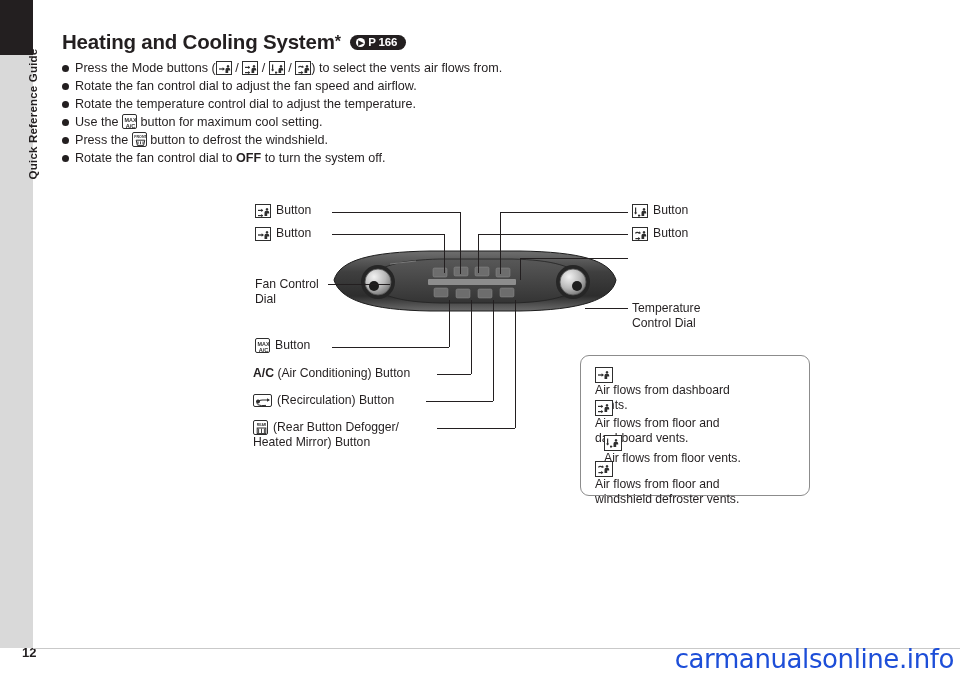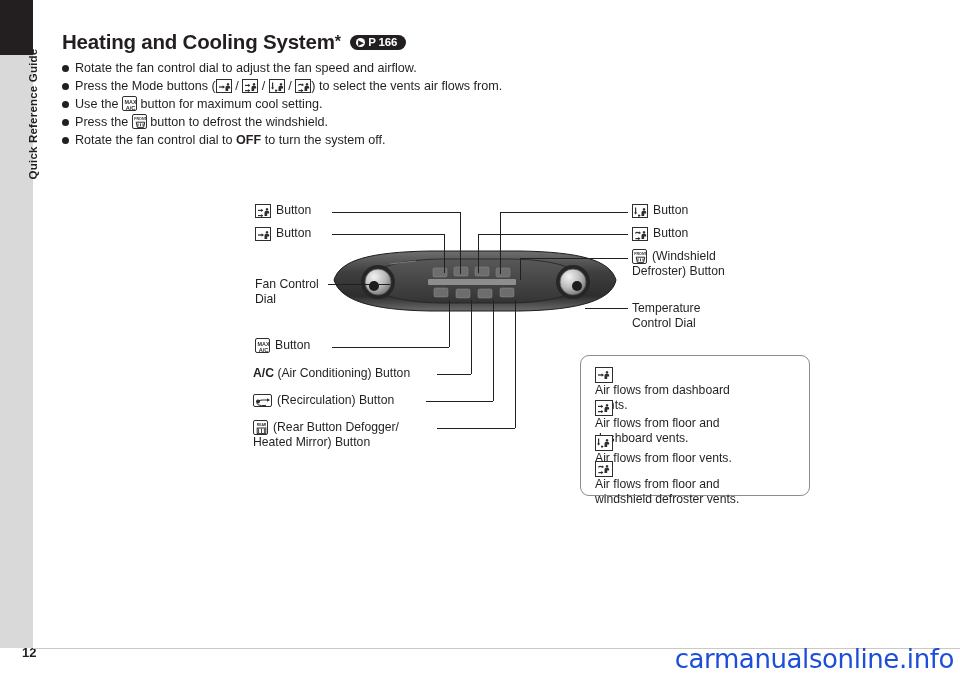--- a/index.html
+++ b/index.html
@@ -199,24 +199,20 @@
 <div id="page-number">12</div>
 <div id="bottom-rule"></div>
 <div id="watermark">carmanualsonline.info</div>
 
 <div id="heading">
   <span>Heating and Cooling System</span><span class="star">*</span>
   <span class="pageref"><span class="arrow">▶</span><span>P 166</span></span>
 </div>
 
 <div id="bullets">
-    <div class="bullet-row">
-      <span class="bullet-dot"></span>
-      <span class="bullet-text">Rotate the fan control dial to adjust the fan speed and airflow.</span>
-    </div>
     <div class="bullet-row">
       <span class="bullet-dot"></span>
       <span class="bullet-text">Press the Mode buttons (<span class="icn" style="width: 16px; height: 14px;"><svg width="16" height="14" viewBox="0 0 16 14">
             <path d="M11 3 a1.3 1.3 0 1 0 0.01 0" fill="#2e2e2e"></path>
             <path d="M8.5 11 L8.5 7.5 Q8.5 5.8 10.2 5.8 L11.6 5.8 Q13.2 5.8 13.2 7.4 L13.2 8.6 L11.2 8.6 L11.2 11 Z" fill="#2e2e2e"></path>
             <path d="M2 7 L7.2 7" stroke="#2e2e2e" stroke-width="1.3" fill="none"></path>
             <path d="M5.6 5.2 L7.8 7 L5.6 8.8 Z" fill="#2e2e2e"></path>
           </svg></span> / <span class="icn" style="width: 16px; height: 14px;"><svg width="16" height="14" viewBox="0 0 16 14">
             <path d="M11 3 a1.3 1.3 0 1 0 0.01 0" fill="#2e2e2e"></path>
             <path d="M8.5 11 L8.5 7.5 Q8.5 5.8 10.2 5.8 L11.6 5.8 Q13.2 5.8 13.2 7.4 L13.2 8.6 L11.2 8.6 L11.2 11 Z" fill="#2e2e2e"></path>
@@ -235,20 +231,28 @@
             <path d="M11 3 a1.3 1.3 0 1 0 0.01 0" fill="#2e2e2e"></path>
             <path d="M8.5 11 L8.5 7.5 Q8.5 5.8 10.2 5.8 L11.6 5.8 Q13.2 5.8 13.2 7.4 L13.2 8.6 L11.2 8.6 L11.2 11 Z" fill="#2e2e2e"></path>
             <path d="M6.4 5 Q3.6 3.6 2.4 5.4" stroke="#2e2e2e" stroke-width="1.1" fill="none"></path>
             <path d="M6.4 3.2 L8 5.2 L5.6 6 Z" fill="#2e2e2e"></path>
             <path d="M2.4 10.6 L6.4 10.6" stroke="#2e2e2e" stroke-width="1.2" fill="none"></path>
             <path d="M5.2 9 L7.4 10.6 L5.2 12.2 Z" fill="#2e2e2e"></path>
           </svg></span>) to select the vents air flows from.</span>
     </div>
     <div class="bullet-row">
       <span class="bullet-dot"></span>
+      <span class="bullet-text">Rotate the fan control dial to adjust the fan speed and airflow.</span>
+    </div>
+    <div class="bullet-row">
+      <span class="bullet-dot"></span>
+      <span class="bullet-text">Rotate the temperature control dial to adjust the temperature.</span>
+    </div>
+    <div class="bullet-row">
+      <span class="bullet-dot"></span>
       <span class="bullet-text">Use the <span class="icn sq" style="width: 15px; height: 15px;"><svg width="15" height="15" viewBox="0 0 15 15">
             <text x="7.5" y="6.6" font-size="5.4" font-family="Liberation Sans, sans-serif" font-weight="bold" text-anchor="middle" fill="#2e2e2e">MAX</text>
             <text x="7.5" y="12.6" font-size="5.6" font-family="Liberation Sans, sans-serif" font-weight="bold" text-anchor="middle" fill="#2e2e2e">A/C</text>
           </svg></span> button for maximum cool setting.</span>
     </div>
     <div class="bullet-row">
       <span class="bullet-dot"></span>
       <span class="bullet-text">Press the <span class="icn sq" style="width: 15px; height: 15px;"><svg width="15" height="15" viewBox="0 0 15 15">
             <text x="7.5" y="5.2" font-size="3.6" font-family="Liberation Sans, sans-serif" font-weight="bold" text-anchor="middle" fill="#2e2e2e">FRONT</text>
             <path d="M3.2 7.2 L11.8 7.2 L10.6 12.4 L4.4 12.4 Z" fill="none" stroke="#2e2e2e" stroke-width="1"></path>
@@ -385,25 +389,20 @@
           <path d="M5.6 9 L7.6 10.6 L5.6 12.2 Z" fill="#2e2e2e"></path>
         </svg></span><span class="lbl">Button</span></div>
   <div class="callout" id="co-mode-floor-def" style="left:632px; top:226px;"><span class="icn" style="width: 16px; height: 14px; vertical-align: middle; margin-right: 5px;"><svg width="16" height="14" viewBox="0 0 16 14">
           <path d="M11 3 a1.3 1.3 0 1 0 0.01 0" fill="#2e2e2e"></path>
           <path d="M8.5 11 L8.5 7.5 Q8.5 5.8 10.2 5.8 L11.6 5.8 Q13.2 5.8 13.2 7.4 L13.2 8.6 L11.2 8.6 L11.2 11 Z" fill="#2e2e2e"></path>
           <path d="M6.4 5 Q3.6 3.6 2.4 5.4" stroke="#2e2e2e" stroke-width="1.1" fill="none"></path>
           <path d="M6.4 3.2 L8 5.2 L5.6 6 Z" fill="#2e2e2e"></path>
           <path d="M2.4 10.6 L6.4 10.6" stroke="#2e2e2e" stroke-width="1.2" fill="none"></path>
           <path d="M5.2 9 L7.4 10.6 L5.2 12.2 Z" fill="#2e2e2e"></path>
         </svg></span><span class="lbl">Button</span></div>
-  <div class="callout" id="co-wind-def" style="left:632px; top:249px;"><span class="icn sq" style="width: 15px; height: 15px; vertical-align: middle; margin-right: 5px;"><svg width="15" height="15" viewBox="0 0 15 15">
-          <text x="7.5" y="5.2" font-size="3.6" font-family="Liberation Sans, sans-serif" font-weight="bold" text-anchor="middle" fill="#2e2e2e">FRONT</text>
-          <path d="M3.2 7.2 L11.8 7.2 L10.6 12.4 L4.4 12.4 Z" fill="none" stroke="#2e2e2e" stroke-width="1"></path>
-          <path d="M5 8.4 L5 11.2 M7.5 8.4 L7.5 11.2 M10 8.4 L10 11.2" stroke="#2e2e2e" stroke-width="0.9"></path>
-        </svg></span><span class="lbl">(Windshield</span><br><span class="lbl">Defroster) Button</span></div>
   <div class="callout" id="co-temp-dial" style="left:632px; top:301px;"><span class="lbl">Temperature</span><br><span class="lbl">Control Dial</span></div>
 </div>
 
 <div id="legend">
     <div class="legend-row" style="top: 11px;">
       <span class="icn legend-icon" style="width: 18px; height: 16px;">
         <svg width="18" height="16" viewBox="0 0 18 16">
           <path d="M11 3 a1.3 1.3 0 1 0 0.01 0" fill="#2e2e2e"></path>
           <path d="M8.5 11 L8.5 7.5 Q8.5 5.8 10.2 5.8 L11.6 5.8 Q13.2 5.8 13.2 7.4 L13.2 8.6 L11.2 8.6 L11.2 11 Z" fill="#2e2e2e"></path>
           <path d="M2 7 L7.2 7" stroke="#2e2e2e" stroke-width="1.3" fill="none"></path>
@@ -418,21 +417,21 @@
           <path d="M11 3 a1.3 1.3 0 1 0 0.01 0" fill="#2e2e2e"></path>
           <path d="M8.5 11 L8.5 7.5 Q8.5 5.8 10.2 5.8 L11.6 5.8 Q13.2 5.8 13.2 7.4 L13.2 8.6 L11.2 8.6 L11.2 11 Z" fill="#2e2e2e"></path>
           <path d="M2 5.4 L6.6 5.4" stroke="#2e2e2e" stroke-width="1.2" fill="none"></path>
           <path d="M5.2 3.8 L7.2 5.4 L5.2 7 Z" fill="#2e2e2e"></path>
           <path d="M2 10.6 L6.6 10.6" stroke="#2e2e2e" stroke-width="1.2" fill="none"></path>
           <path d="M5.2 9 L7.2 10.6 L5.2 12.2 Z" fill="#2e2e2e"></path>
         </svg>
       </span>
       <div class="legend-text">Air flows from floor and<br>dashboard vents.</div>
     </div>
-    <div class="legend-row" style="top: 79px;">
+    <div class="legend-row" style="top: 79px; margin-left: 9px;">
       <span class="icn legend-icon" style="width: 18px; height: 16px;">
         <svg width="18" height="16" viewBox="0 0 18 16">
           <path d="M11 3 a1.3 1.3 0 1 0 0.01 0" fill="#2e2e2e"></path>
           <path d="M8.5 11 L8.5 7.5 Q8.5 5.8 10.2 5.8 L11.6 5.8 Q13.2 5.8 13.2 7.4 L13.2 8.6 L11.2 8.6 L11.2 11 Z" fill="#2e2e2e"></path>
           <path d="M2.6 2.6 L2.6 8.4" stroke="#2e2e2e" stroke-width="1.2" fill="none"></path>
           <path d="M1 7.4 L2.6 9.6 L4.2 7.4 Z" fill="#2e2e2e"></path>
           <path d="M5 10.6 L6.6 10.6" stroke="#2e2e2e" stroke-width="1.2" fill="none"></path>
           <path d="M5.6 9 L7.6 10.6 L5.6 12.2 Z" fill="#2e2e2e"></path>
         </svg>
       </span>

